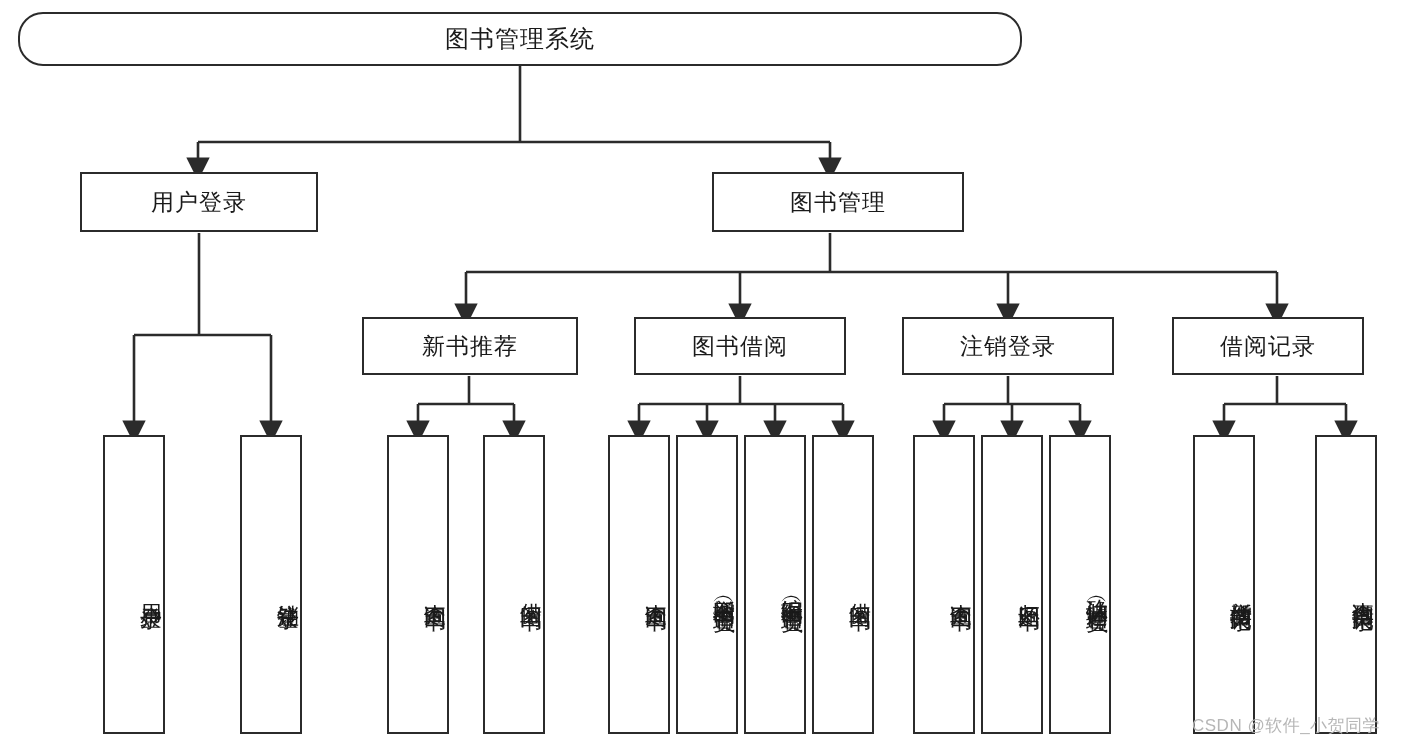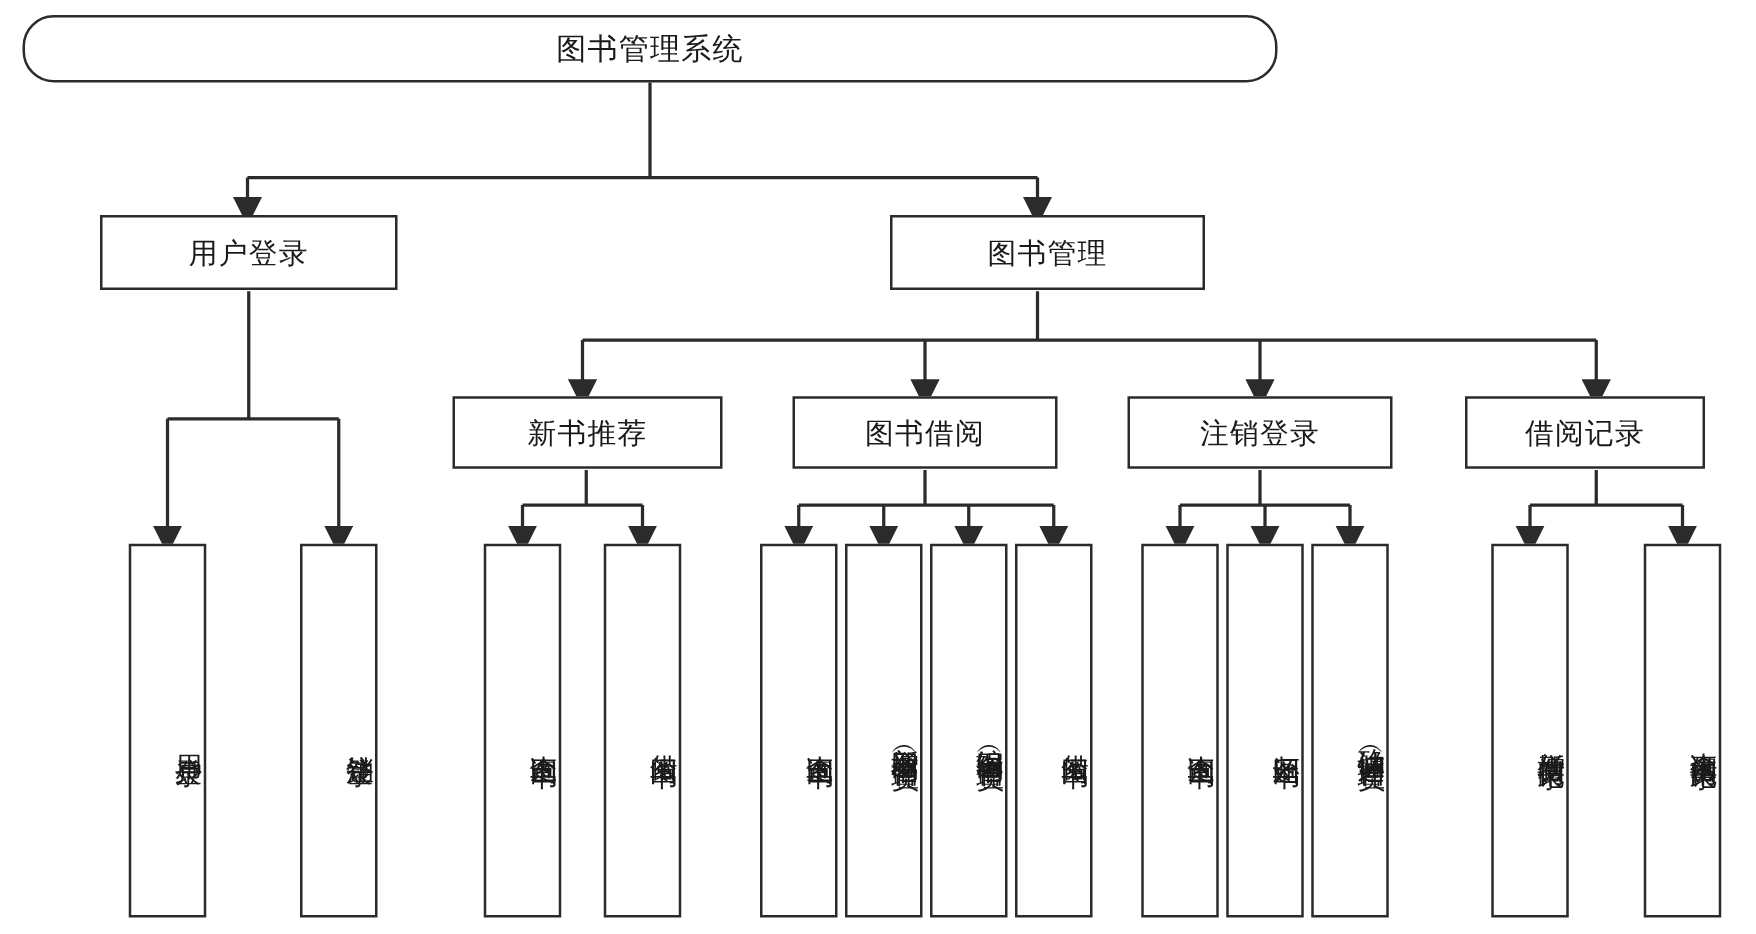--- a/index.html
+++ b/index.html
@@ -180,14 +180,15 @@
     <span class="vlabel">确认归还（管理员）</span>
   </div>
 
   <div class="node vert" style="left:1193px; top:435px; width:62px; height:299px;">
     <span class="vlabel">新增借阅记录</span>
   </div>
   <div class="node vert" style="left:1315px; top:435px; width:62px; height:299px;">
     <span class="vlabel">查询借阅记录</span>
   </div>
 
+  <div class="watermark" style="left:1192px; top:714px;">CSDN @软件_小贺同学</div>
 
 </div>
 
 </body></html>

